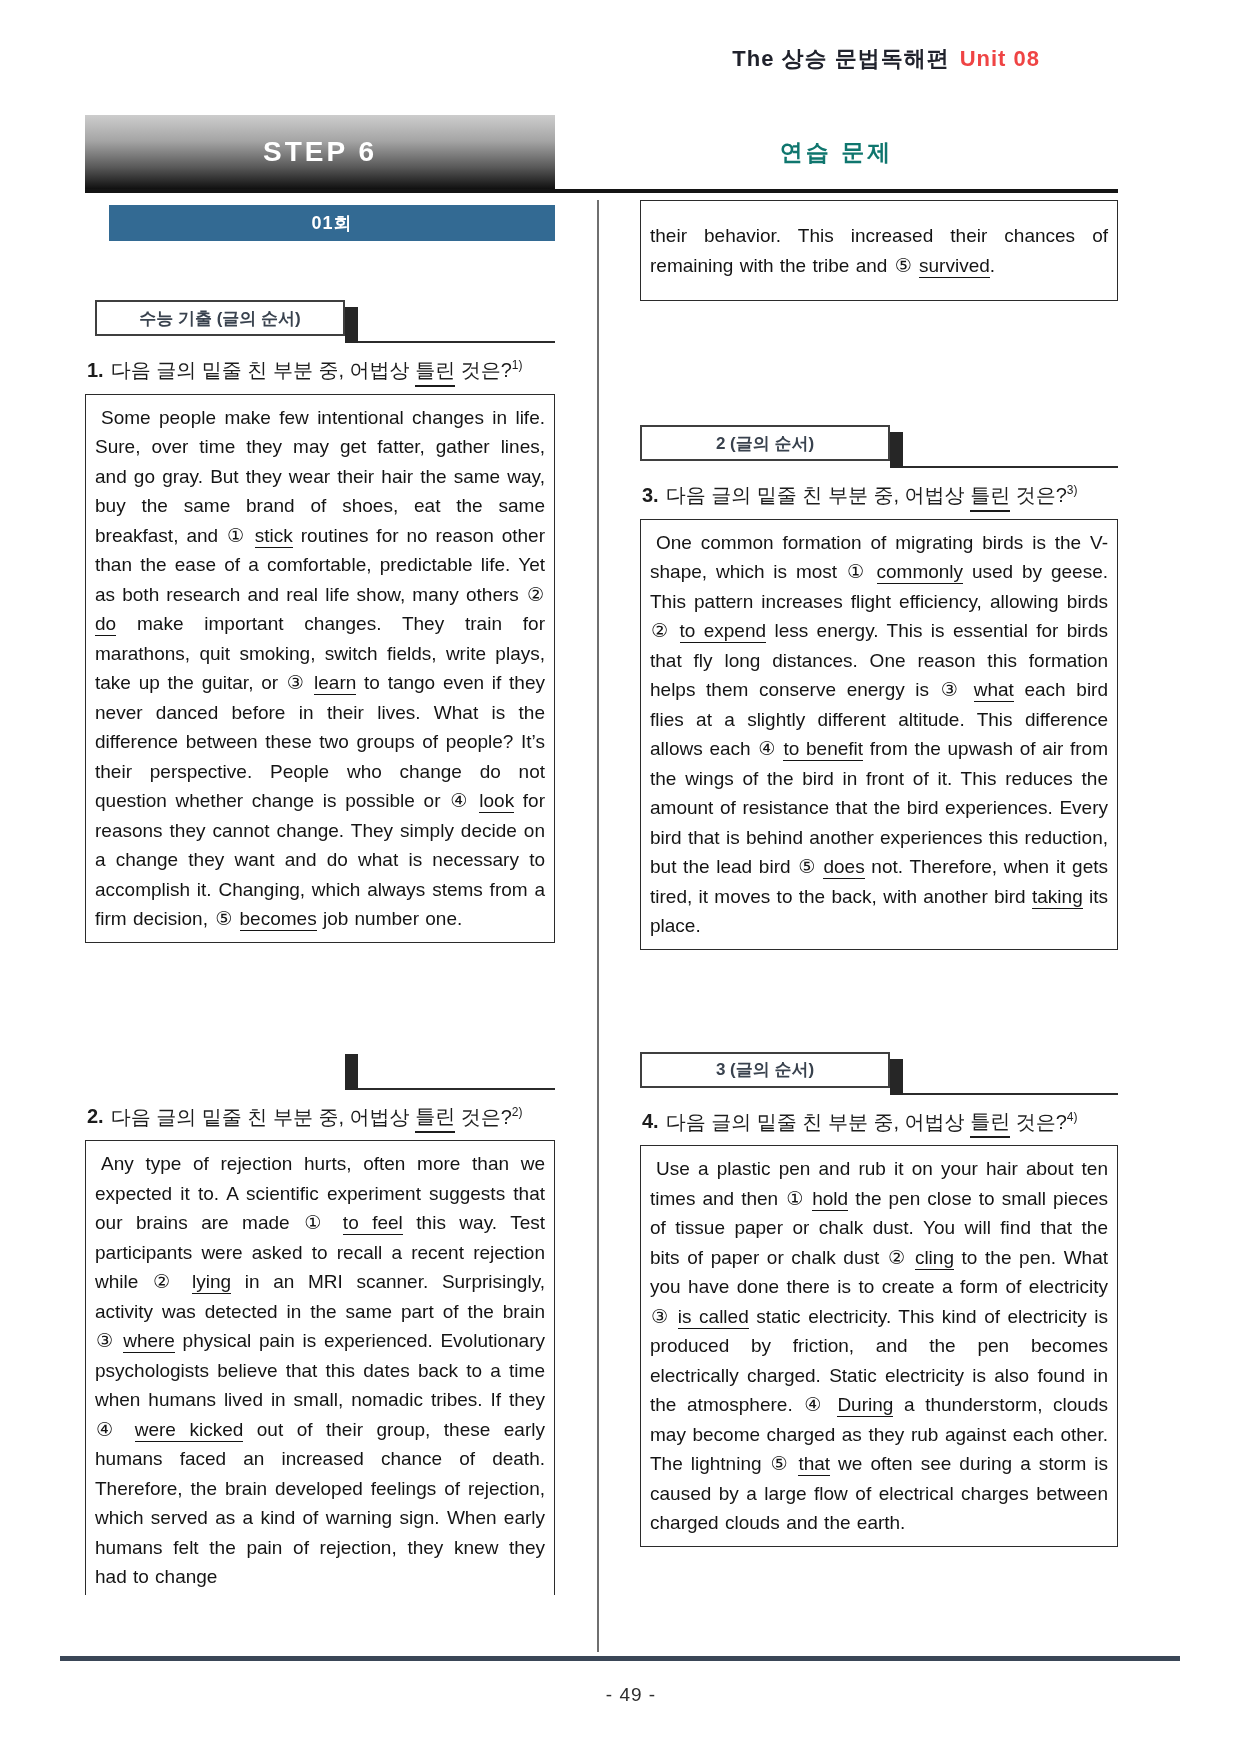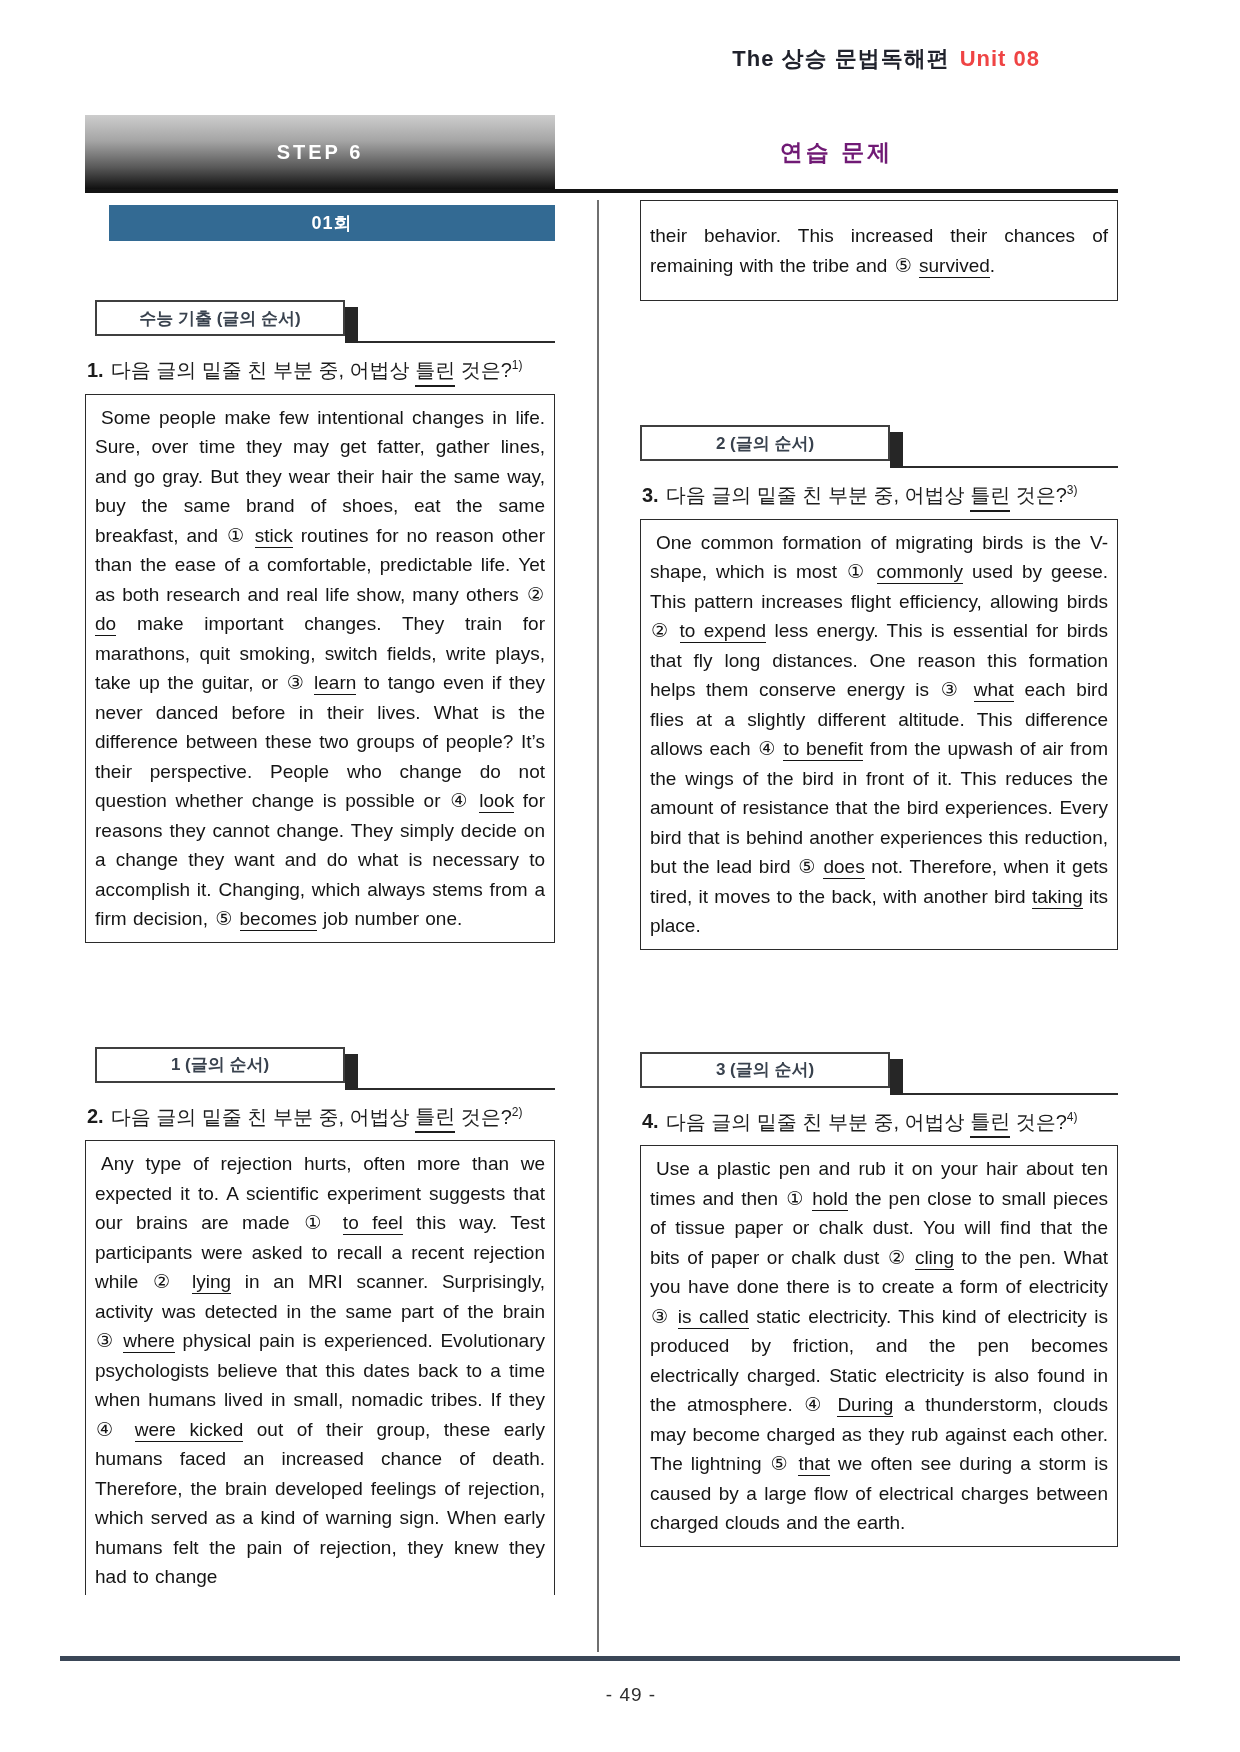--- a/index.html
+++ b/index.html
@@ -11,24 +11,24 @@
   .page{position:absolute;inset:0;overflow:hidden;}
 
   
   .hdr-title{position:absolute;top:44px;right:200px;font-size:22px;font-weight:bold;color:#20222c;letter-spacing:1px;}
   .hdr-title .unit{color:#ef4444;margin-left:10px;}
 
   
   .strip{position:absolute;left:85px;top:115px;width:1033px;height:74px;border-bottom:4px solid #141414;display:flex;box-sizing:content-box;}
   .step-box{width:470px;height:100%;
     background:linear-gradient(180deg,#cdcdcd 0%,#a5a5a5 35%,#5a5a5a 70%,#101010 100%);
-    color:#ffffff;font-weight:bold;font-size:20px;letter-spacing:3px;
+    color:#ffffff;font-weight:bold;font-size:28px;letter-spacing:3px;
     display:flex;align-items:center;justify-content:center;}
   .strip-right{flex:1;display:flex;align-items:center;justify-content:center;
-    font-size:23px;font-weight:bold;color:#701a75;letter-spacing:3px;}
+    font-size:23px;font-weight:bold;color:#0f766e;letter-spacing:3px;}
 
   
   .col{position:absolute;}
   .col-left{left:85px;top:205px;width:470px;}
   .col-right{left:640px;top:200px;width:478px;}
   .divider{position:absolute;left:597px;top:200px;width:2px;height:1452px;background:#6f6f6f;}
 
   
   .round-box{height:36px;background:#336a93;color:#ffffff;font-size:18px;font-weight:bold;
     display:flex;align-items:center;justify-content:center;letter-spacing:1px;margin-left:24px;}
@@ -87,21 +87,20 @@
       <div class="tagbox">수능 기출 (글의 순서)</div>
       <div class="tagtab"></div>
       <div class="tagline"></div>
     </div>
     <div class="qline">
       <span class="qno">1.</span><span>다음 글의 밑줄 친 부분 중, 어법상 </span><span class="ku">틀린</span><span> 것은?</span><sup>1)</sup>
     </div>
     <div class="pbox"><span>Some people make few intentional changes in life. Sure, over time they may get fatter, gather lines, and go gray. But they wear their hair the same way, buy the same brand of shoes, eat the same breakfast, and </span><span class="num">①</span><span> </span><span class="u">stick</span><span> routines for no reason other than the ease of a comfortable, predictable life. Yet as both research and real life show, many others </span><span class="num">②</span><span> </span><span class="u">do</span><span> make important changes. They train for marathons, quit smoking, switch fields, write plays, take up the guitar, or </span><span class="num">③</span><span> </span><span class="u">learn</span><span> to tango even if they never danced before in their lives. What is the difference between these two groups of people? It’s their perspective. People who change do not question whether change is possible or </span><span class="num">④</span><span> </span><span class="u">look</span><span> for reasons they cannot change. They simply decide on a change they want and do what is necessary to accomplish it. Changing, which always stems from a firm decision, </span><span class="num">⑤</span><span> </span><span class="u">becomes</span><span> job number one.</span></div>
 
     <div class="tagrow tag-q2">
-      <div class="tagbox">1 (글의 순서)</div>
       <div class="tagtab"></div>
       <div class="tagline"></div>
     </div>
     <div class="qline">
       <span class="qno">2.</span><span>다음 글의 밑줄 친 부분 중, 어법상 </span><span class="ku">틀린</span><span> 것은?</span><sup>2)</sup>
     </div>
     <div class="pbox open-bottom"><span>Any type of rejection hurts, often more than we expected it to. A scientific experiment suggests that our brains are made </span><span class="num">①</span><span> </span><span class="u">to feel</span><span> this way. Test participants were asked to recall a recent rejection while </span><span class="num">②</span><span> </span><span class="u">lying</span><span> in an MRI scanner. Surprisingly, activity was detected in the same part of the brain </span><span class="num">③</span><span> </span><span class="u">where</span><span> physical pain is experienced. Evolutionary psychologists believe that this dates back to a time when humans lived in small, nomadic tribes. If they </span><span class="num">④</span><span> </span><span class="u">were kicked</span><span> out of their group, these early humans faced an increased chance of death. Therefore, the brain developed feelings of rejection, which served as a kind of warning sign. When early humans felt the pain of rejection, they knew they had to change</span></div>
 
   </div>
 

